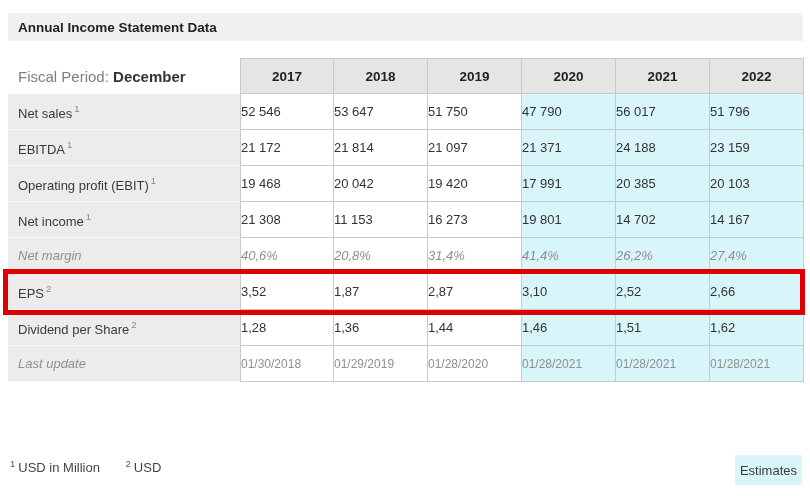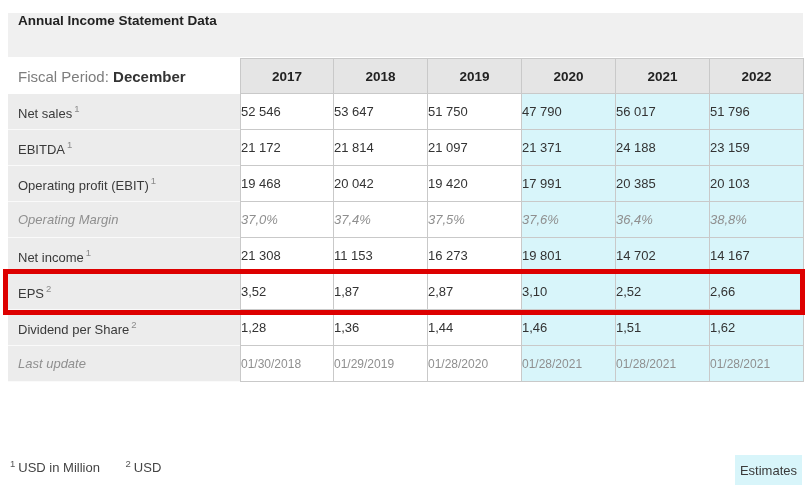--- a/index.html
+++ b/index.html
@@ -12,22 +12,22 @@
     --text-dark:#3a3a3a;
     --text-muted:#8f8f8f;
   }
   html,body{margin:0;padding:0;}
   body{
     width:810px;height:496px;background:#ffffff;position:relative;
     font-family:"Liberation Sans","DejaVu Sans",sans-serif;
     font-size:13px;color:var(--text-dark);overflow:hidden;
   }
   .title-bar{
-    position:absolute;left:8px;right:7px;top:13px;height:44px;
-    background:var(--titlebar-bg);display:flex;align-items:flex-start;
+    position:absolute;left:8px;right:7px;top:13px;height:28px;
+    background:var(--titlebar-bg);display:flex;align-items:center;
     padding-left:10px;box-sizing:border-box;
     font-weight:bold;font-size:13.5px;color:#222;
   }
   table.data{
     position:absolute;left:8px;top:58px;
     border-collapse:separate;border-spacing:0;table-layout:fixed;
   }
   col.c-label{width:232px;}
   col.c-year{width:94px;}
   th,td{box-sizing:border-box;font-weight:normal;padding:0;}
@@ -139,37 +139,37 @@
       </tr>
       <tr class="">
         <td class="label-cell"><span>Operating profit (EBIT)</span><sup class="note">1</sup></td>
         <td class="value-cell firstcol">19 468</td>
         <td class="value-cell">20 042</td>
         <td class="value-cell">19 420</td>
         <td class="value-cell est">17 991</td>
         <td class="value-cell est">20 385</td>
         <td class="value-cell est">20 103</td>
       </tr>
-      <tr class="muted">
-        <td class="label-cell"><span>Operating Margin</span></td>
-        <td class="value-cell firstcol">37,0%</td>
-        <td class="value-cell">37,4%</td>
-        <td class="value-cell">37,5%</td>
-        <td class="value-cell est">37,6%</td>
-        <td class="value-cell est">36,4%</td>
-        <td class="value-cell est">38,8%</td>
-      </tr>
       <tr class="">
         <td class="label-cell"><span>Net income</span><sup class="note">1</sup></td>
         <td class="value-cell firstcol">21 308</td>
         <td class="value-cell">11 153</td>
         <td class="value-cell">16 273</td>
         <td class="value-cell est">19 801</td>
         <td class="value-cell est">14 702</td>
         <td class="value-cell est">14 167</td>
+      </tr>
+      <tr class="muted">
+        <td class="label-cell"><span>Net margin</span></td>
+        <td class="value-cell firstcol">40,6%</td>
+        <td class="value-cell">20,8%</td>
+        <td class="value-cell">31,4%</td>
+        <td class="value-cell est">41,4%</td>
+        <td class="value-cell est">26,2%</td>
+        <td class="value-cell est">27,4%</td>
       </tr>
       <tr class="">
         <td class="label-cell"><span>EPS</span><sup class="note">2</sup></td>
         <td class="value-cell firstcol">3,52</td>
         <td class="value-cell">1,87</td>
         <td class="value-cell">2,87</td>
         <td class="value-cell est">3,10</td>
         <td class="value-cell est">2,52</td>
         <td class="value-cell est">2,66</td>
       </tr>

